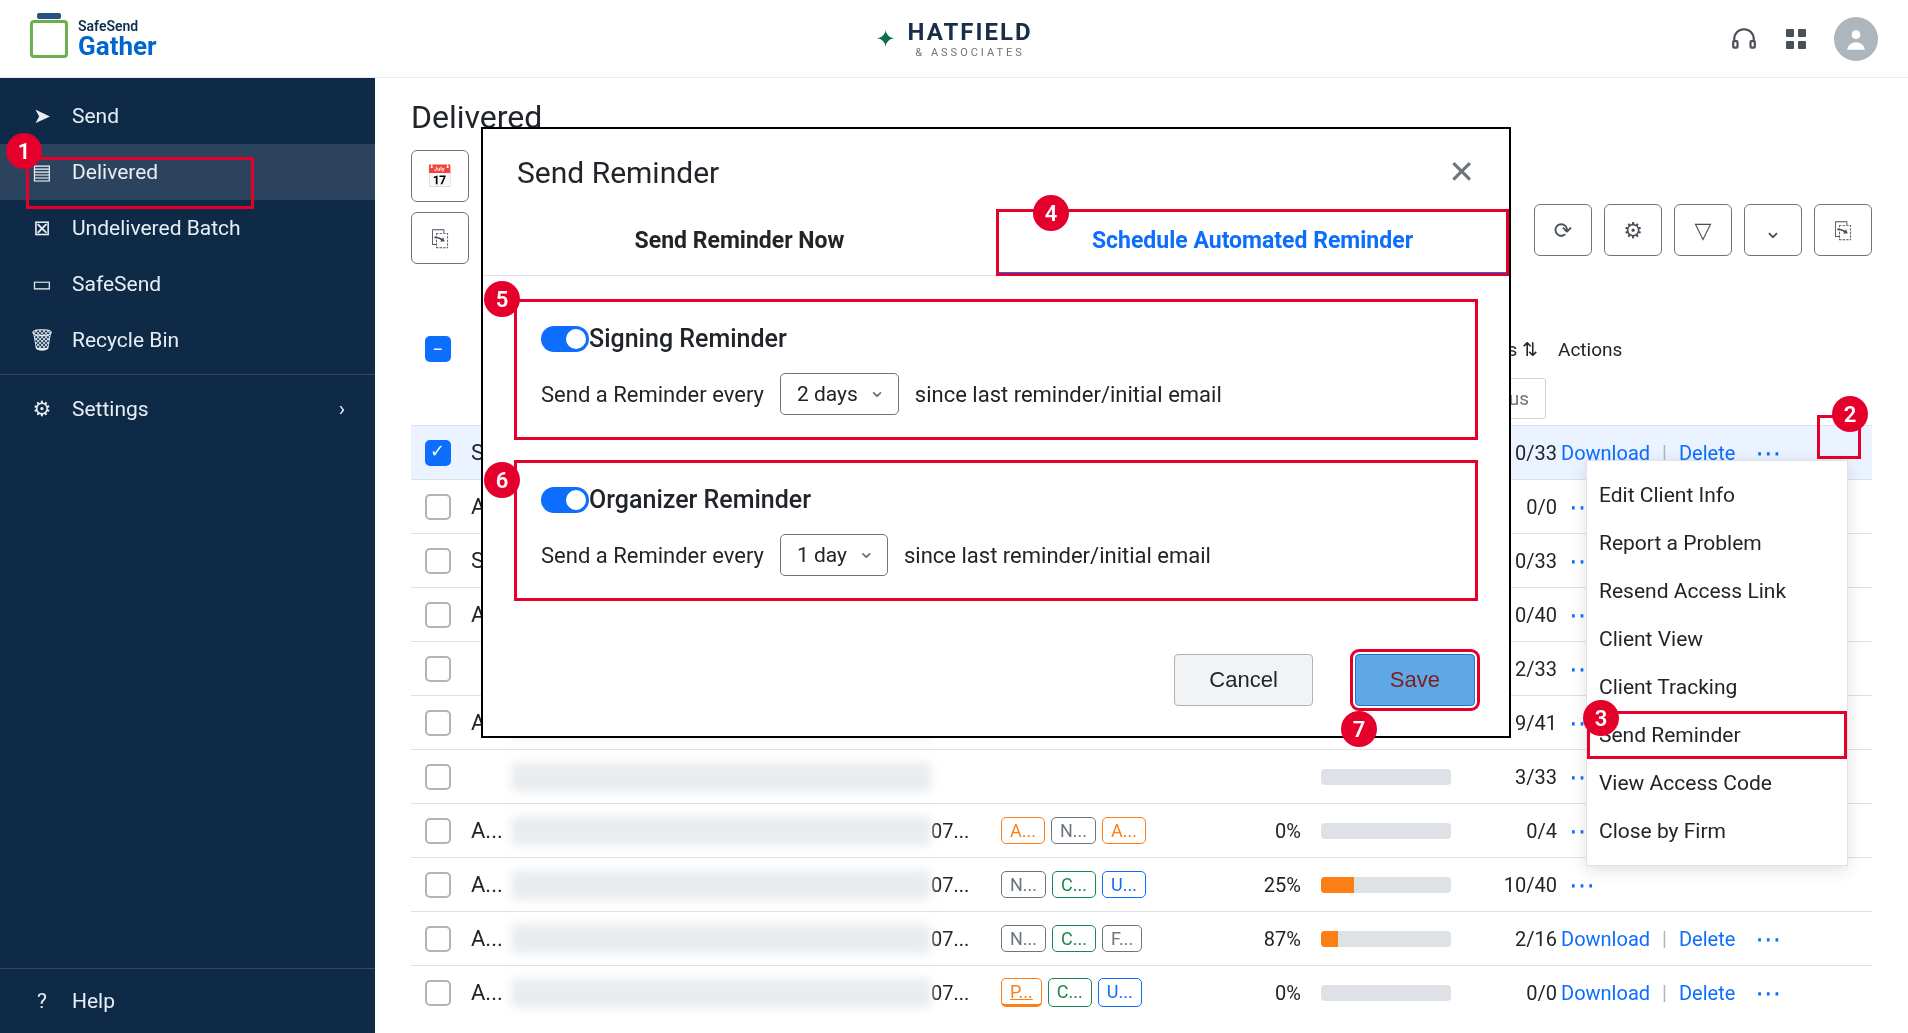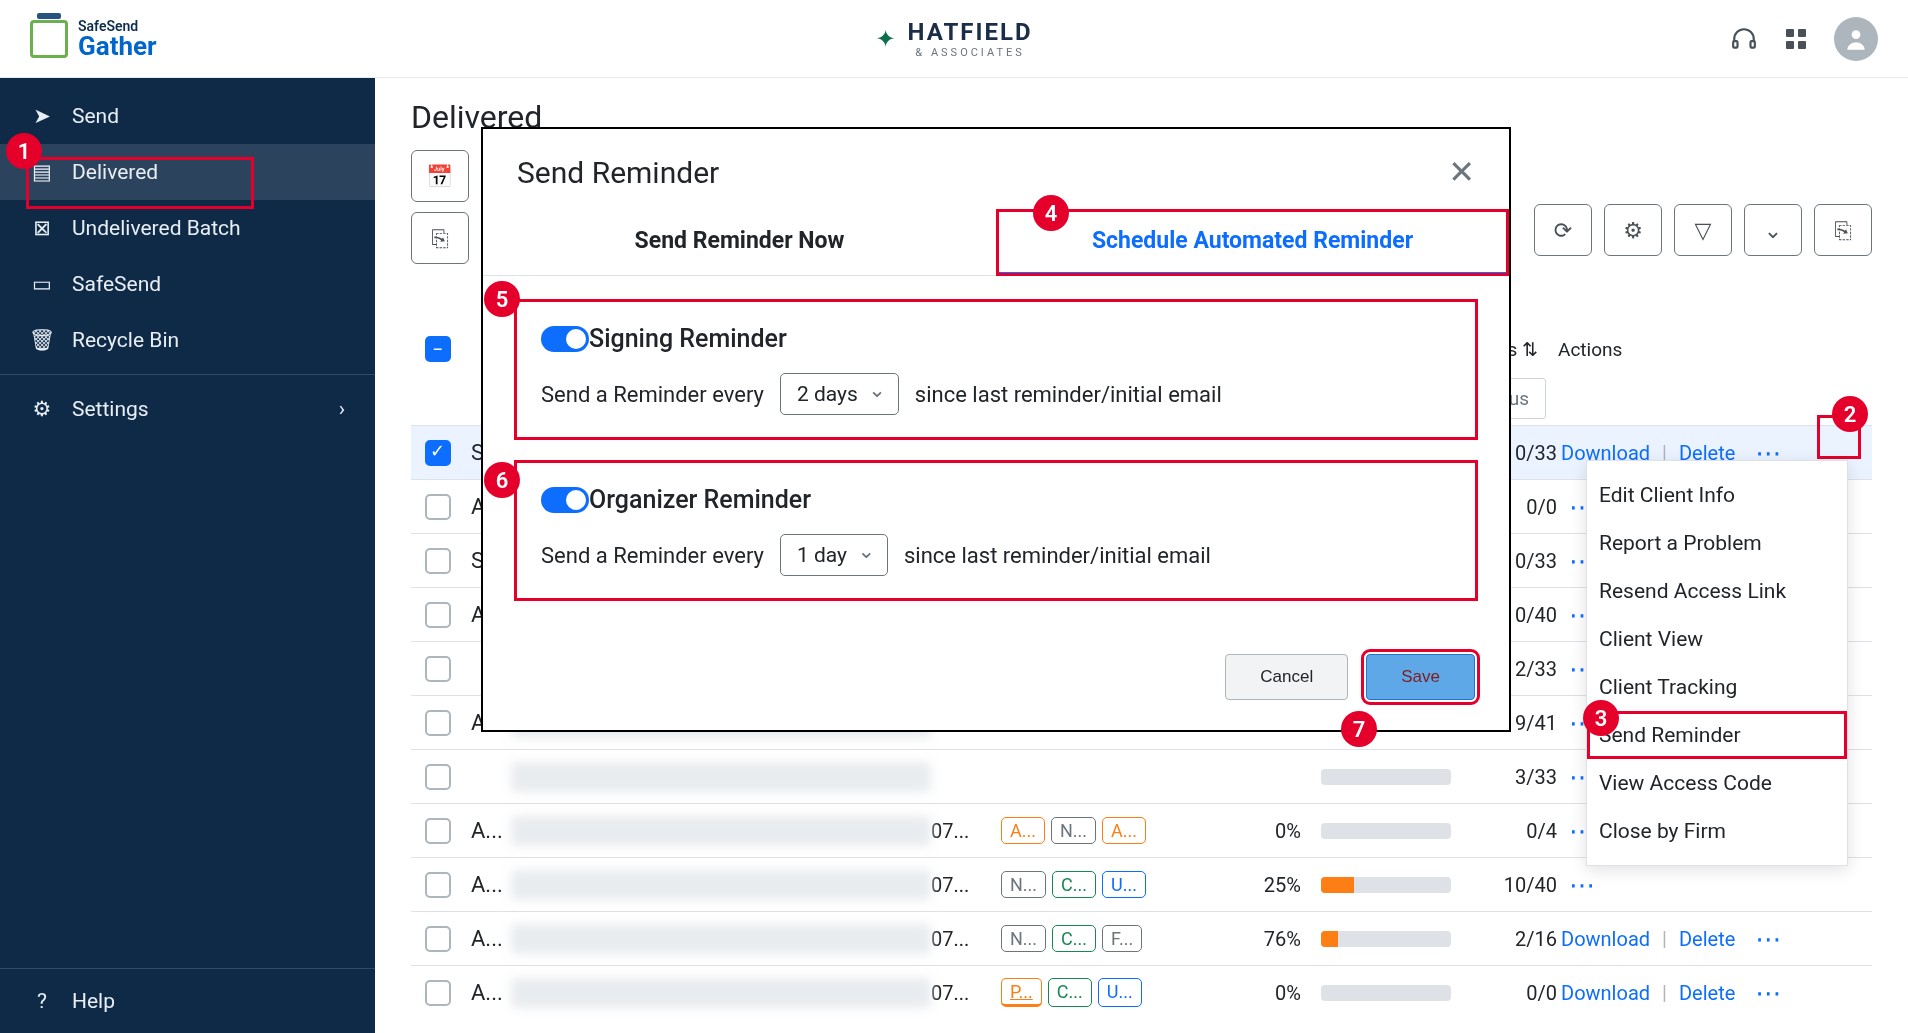--- a/index.html
+++ b/index.html
@@ -86,21 +86,21 @@
 .section { margin:26px 34px; padding:22px 24px; }
 .section.hl { outline:3px solid #e4002b; }
 .sec-top { display:flex; align-items:center; margin-bottom:20px; }
 .sec-title { font-size:25px; font-weight:500; }
 .toggle { width:48px; height:26px; background:#0d6efd; border-radius:13px; position:relative; cursor:pointer; }
 .toggle::after { content:''; position:absolute; right:3px; top:3px; width:20px; height:20px; background:#fff; border-radius:50%; }
 .sec-body { display:flex; align-items:center; gap:16px; font-size:22px; }
 .dd { border:1.5px solid #6c757d; border-radius:5px; padding:8px 40px 8px 16px; font-size:21px; position:relative; cursor:pointer; }
 .dd::after { content:'⌄'; position:absolute; right:12px; top:4px; color:#6c757d; }
 .modal-foot { display:flex; justify-content:flex-end; gap:18px; padding:30px 34px; }
-.btn { padding:12px 34px; font-size:17px; border-radius:4px; cursor:pointer; border:1.5px solid; }
+.btn { padding:12px 34px; font-size:22px; border-radius:4px; cursor:pointer; border:1.5px solid;margin-left:24px; }
 .btn-cancel { background:#f1f3f5; border-color:#adb5bd; color:#212529; }
 .btn-save { background:#5fa8e8; border-color:#2176cc; color:#7f1d1d; }
 .btn-save.hl { outline:3px solid #e4002b; outline-offset:2px; }
 
 
 .ctx { position:absolute; top:460px; right:60px; width:262px; background:#fff; border:1px solid #dee2e6; box-shadow:0 4px 16px rgba(0,0,0,.12); z-index:60; padding:10px 0; }
 .ctx-item { padding:12px 12px; font-size:21px; cursor:pointer; }
 .ctx-item.hl { outline:3px solid #e4002b; outline-offset:-3px; }
 
 
@@ -354,21 +354,21 @@
         <div class="row">
     <div class="cbox "></div>
     <div class="cell-name">A...</div>
     <div class="blur"></div>
     <div class="cell-date">07...</div>
     <div class="badges">
             <span class="badge b-g">N...</span>
             <span class="badge b-gr">C...</span>
             <span class="badge b-g">F...</span>
           </div>
-    <div class="pct">76%</div>
+    <div class="pct">87%</div>
     <div class="bar">
             <div class="bar-fill" style="width:13%"></div>
           </div>
     <div class="docs">2/16</div>
     <div class="actions">
             <span style="cursor:pointer">Download</span>
             <span class="sep">|</span>
             <span style="cursor:pointer">Delete</span>
             <span class="more">⋯</span>
           </div>

